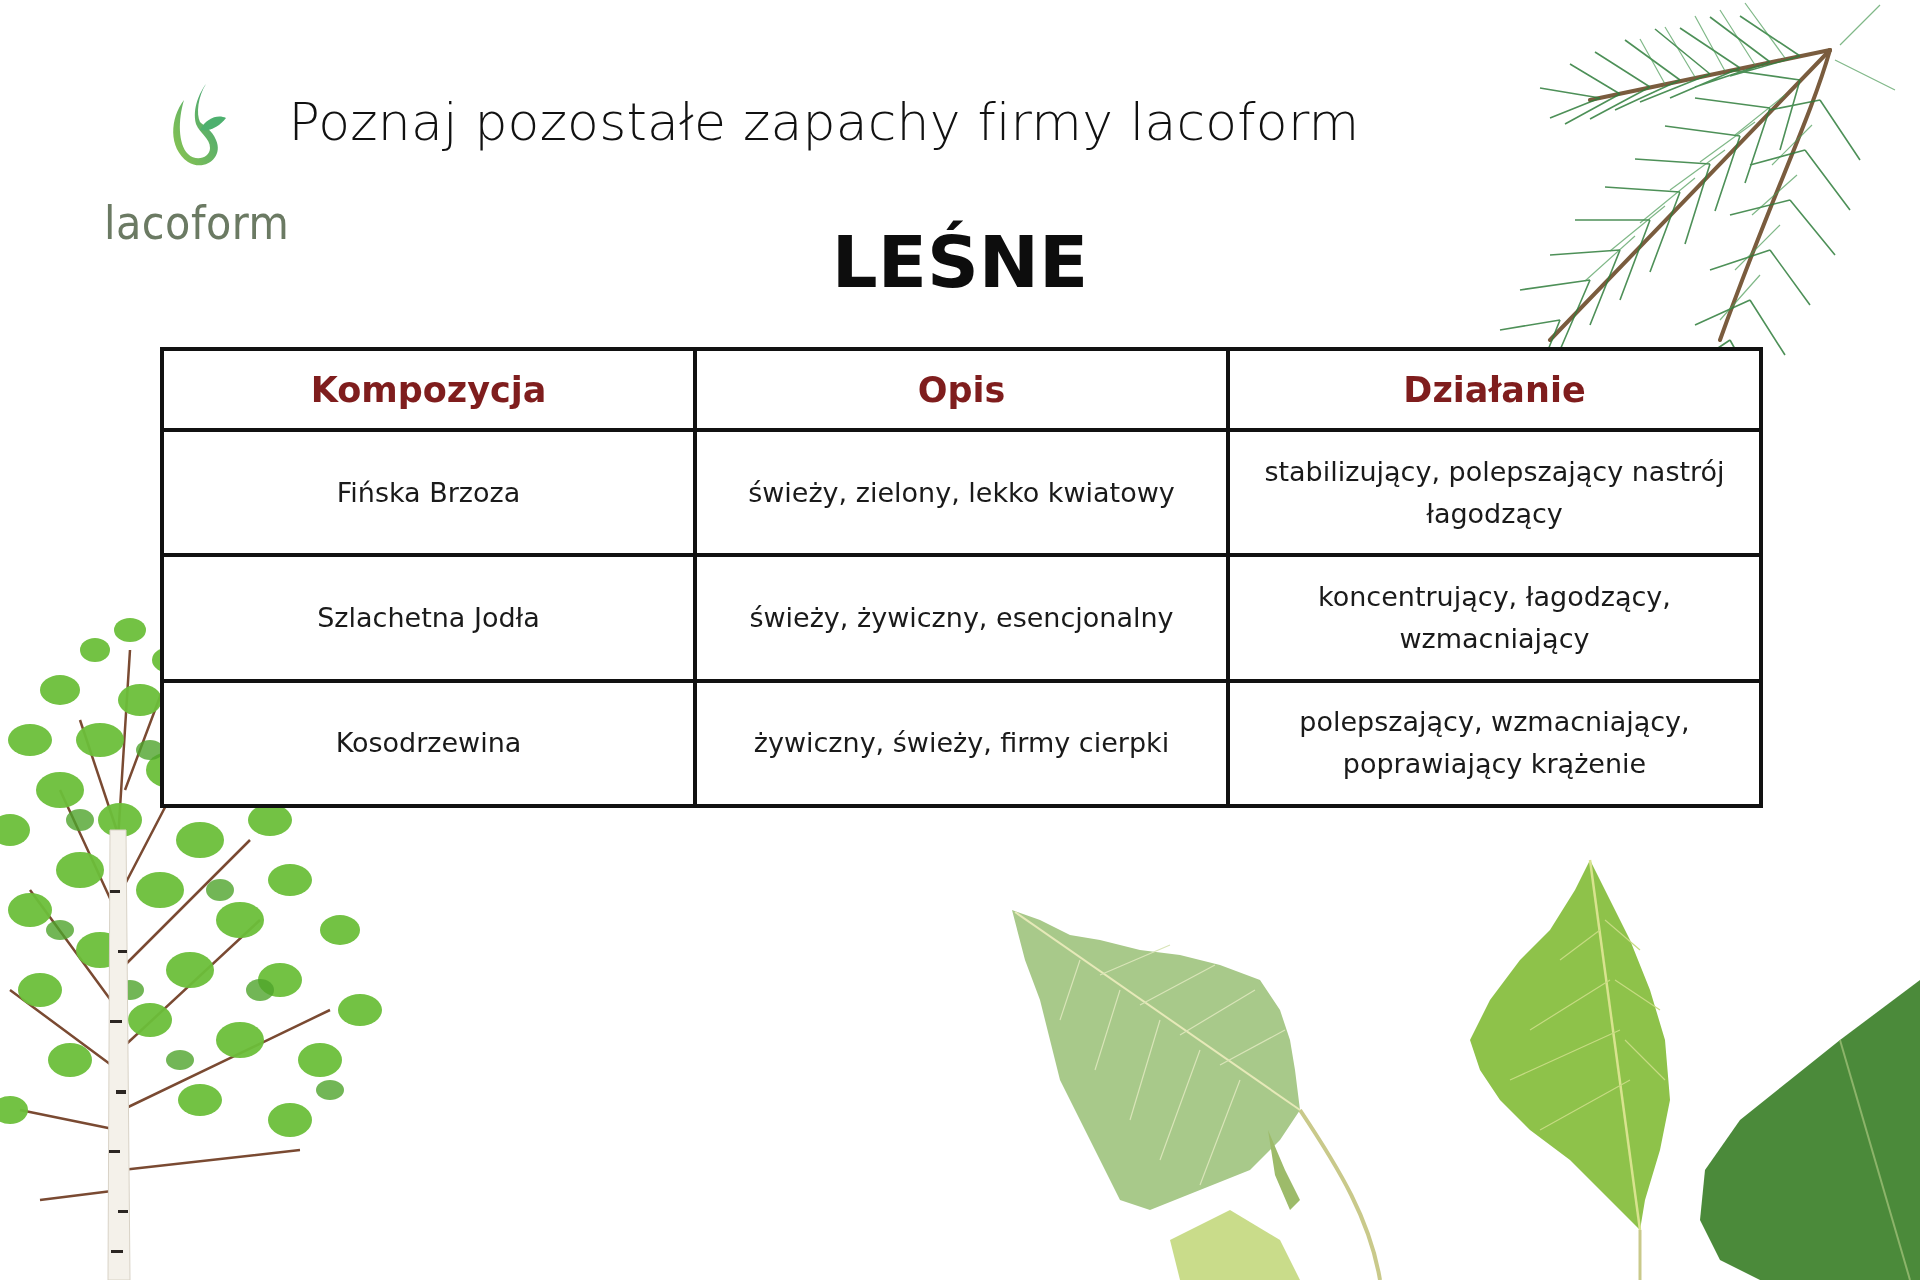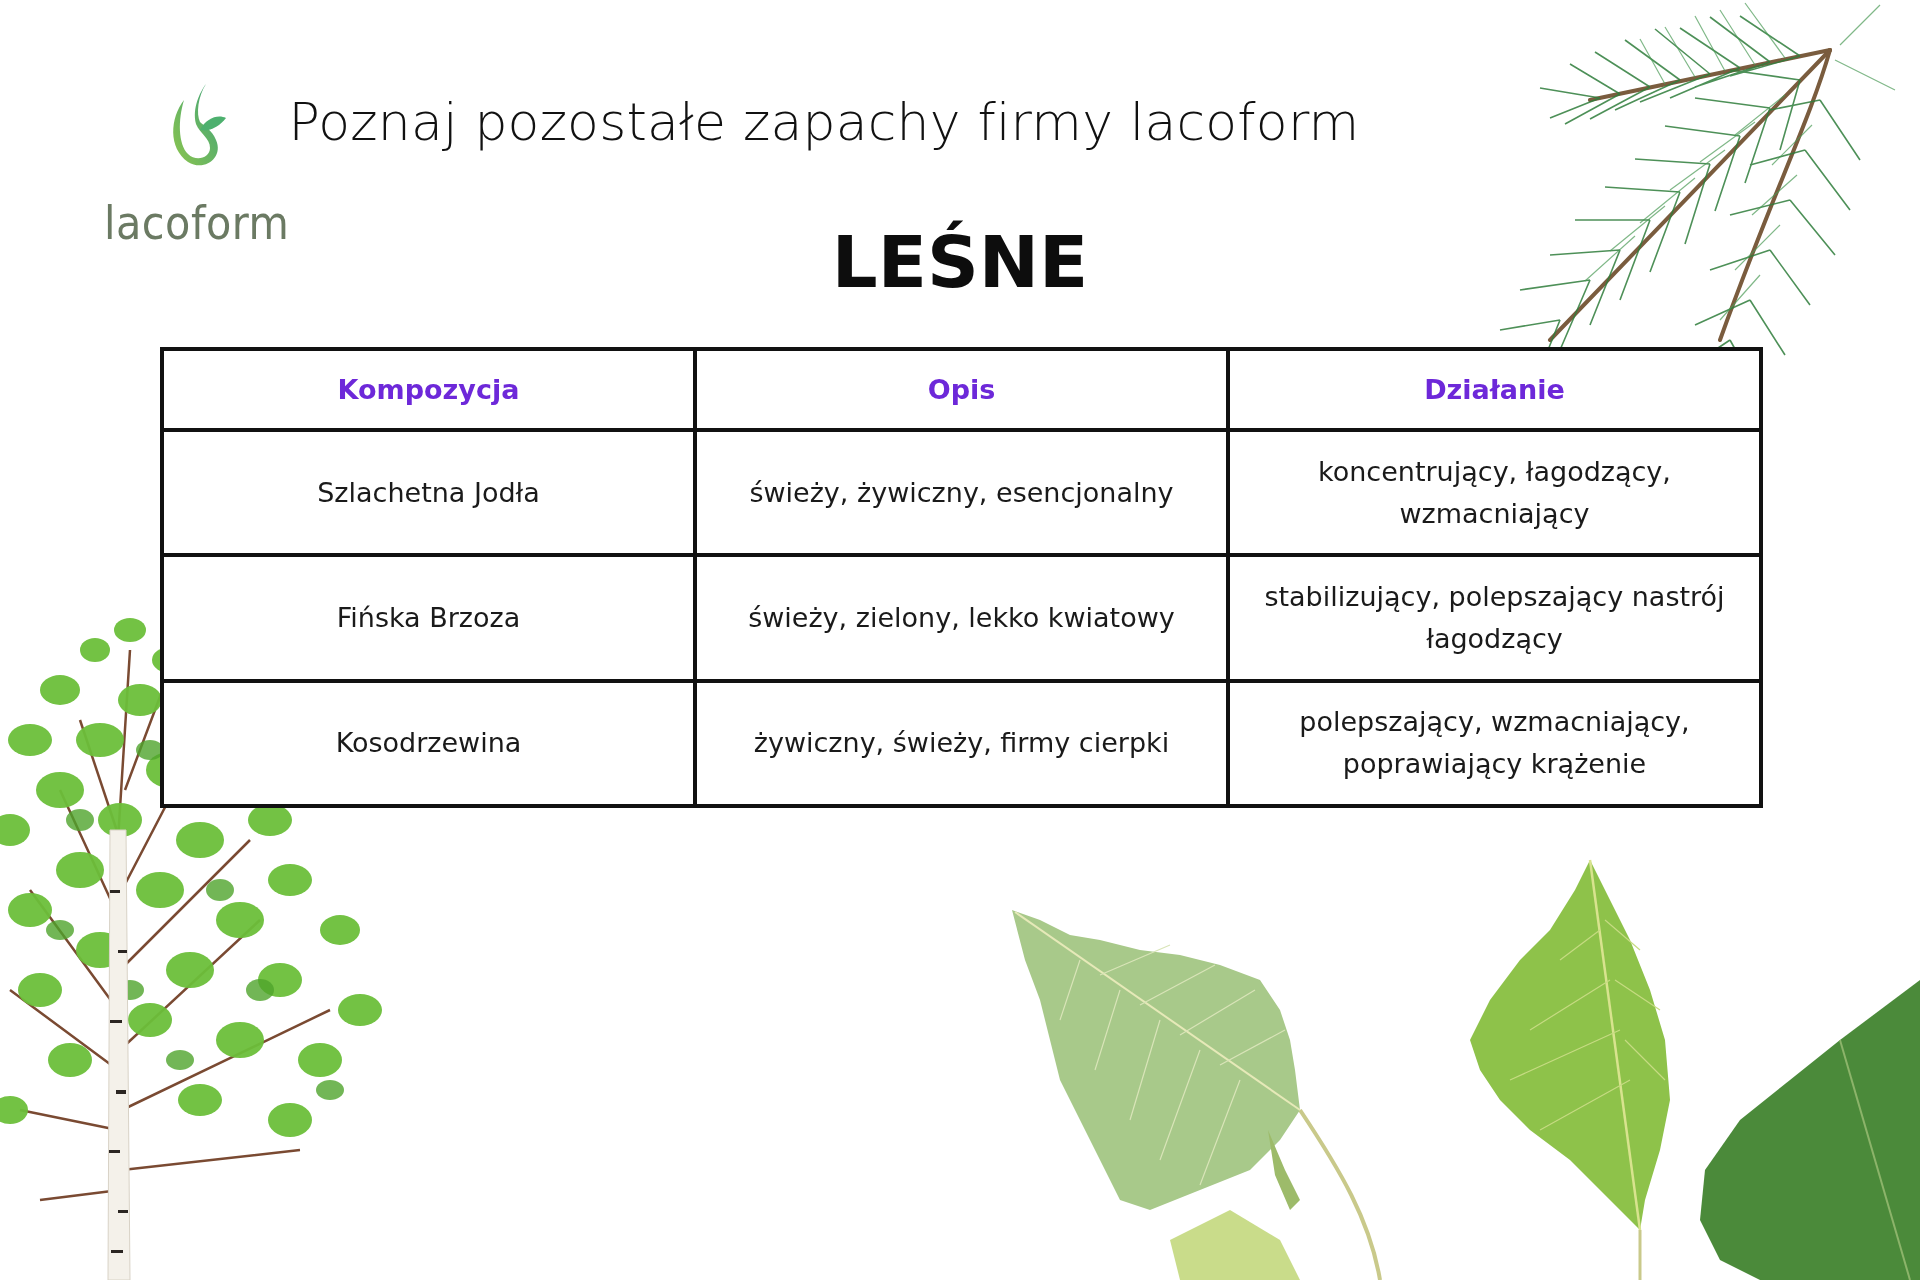--- a/index.html
+++ b/index.html
@@ -41,21 +41,21 @@
     border-collapse:collapse; table-layout:fixed;
     background:#fff;
   }
   #fragrance-table td, #fragrance-table th {
     border:4px solid #111;
     text-align:center; vertical-align:middle;
     padding:0 18px;
     font-family:"DejaVu Sans", sans-serif;
   }
   #fragrance-table th {
-    height:77px; font-weight:bold; font-size:27px; color:#6d28d9;
+    height:77px; font-weight:bold; font-size:35px; color:#7f1d1d;
   }
   #fragrance-table td {
     height:118px; font-weight:normal; font-size:27px; line-height:42px; color:#1a1a1a;
   }
   #fragrance-table col { width:533px; }
 
   
   #pine-branch { right:0; top:0; width:480px; height:400px; }
   #birch-tree { left:0; top:590px; width:400px; height:690px; }
   #birch-leaves { left:1000px; top:840px; width:920px; height:440px; }
@@ -197,28 +197,28 @@
     </colgroup>
   <thead>
     <tr>
       <th>Kompozycja</th>
       <th>Opis</th>
       <th>Działanie</th>
     </tr>
   </thead>
   <tbody>
     <tr>
+      <td>Fińska Brzoza</td>
+      <td>świeży, zielony, lekko kwiatowy</td>
+      <td>stabilizujący, polepszający nastrój łagodzący</td>
+    </tr>
+    <tr>
       <td>Szlachetna Jodła</td>
       <td>świeży, żywiczny, esencjonalny</td>
       <td>koncentrujący, łagodzący, wzmacniający</td>
     </tr>
     <tr>
-      <td>Fińska Brzoza</td>
-      <td>świeży, zielony, lekko kwiatowy</td>
-      <td>stabilizujący, polepszający nastrój łagodzący</td>
-    </tr>
-    <tr>
       <td>Kosodrzewina</td>
       <td>żywiczny, świeży, firmy cierpki</td>
       <td>polepszający, wzmacniający, poprawiający krążenie</td>
     </tr>
   </tbody>
 </table>
 
 </body></html>

